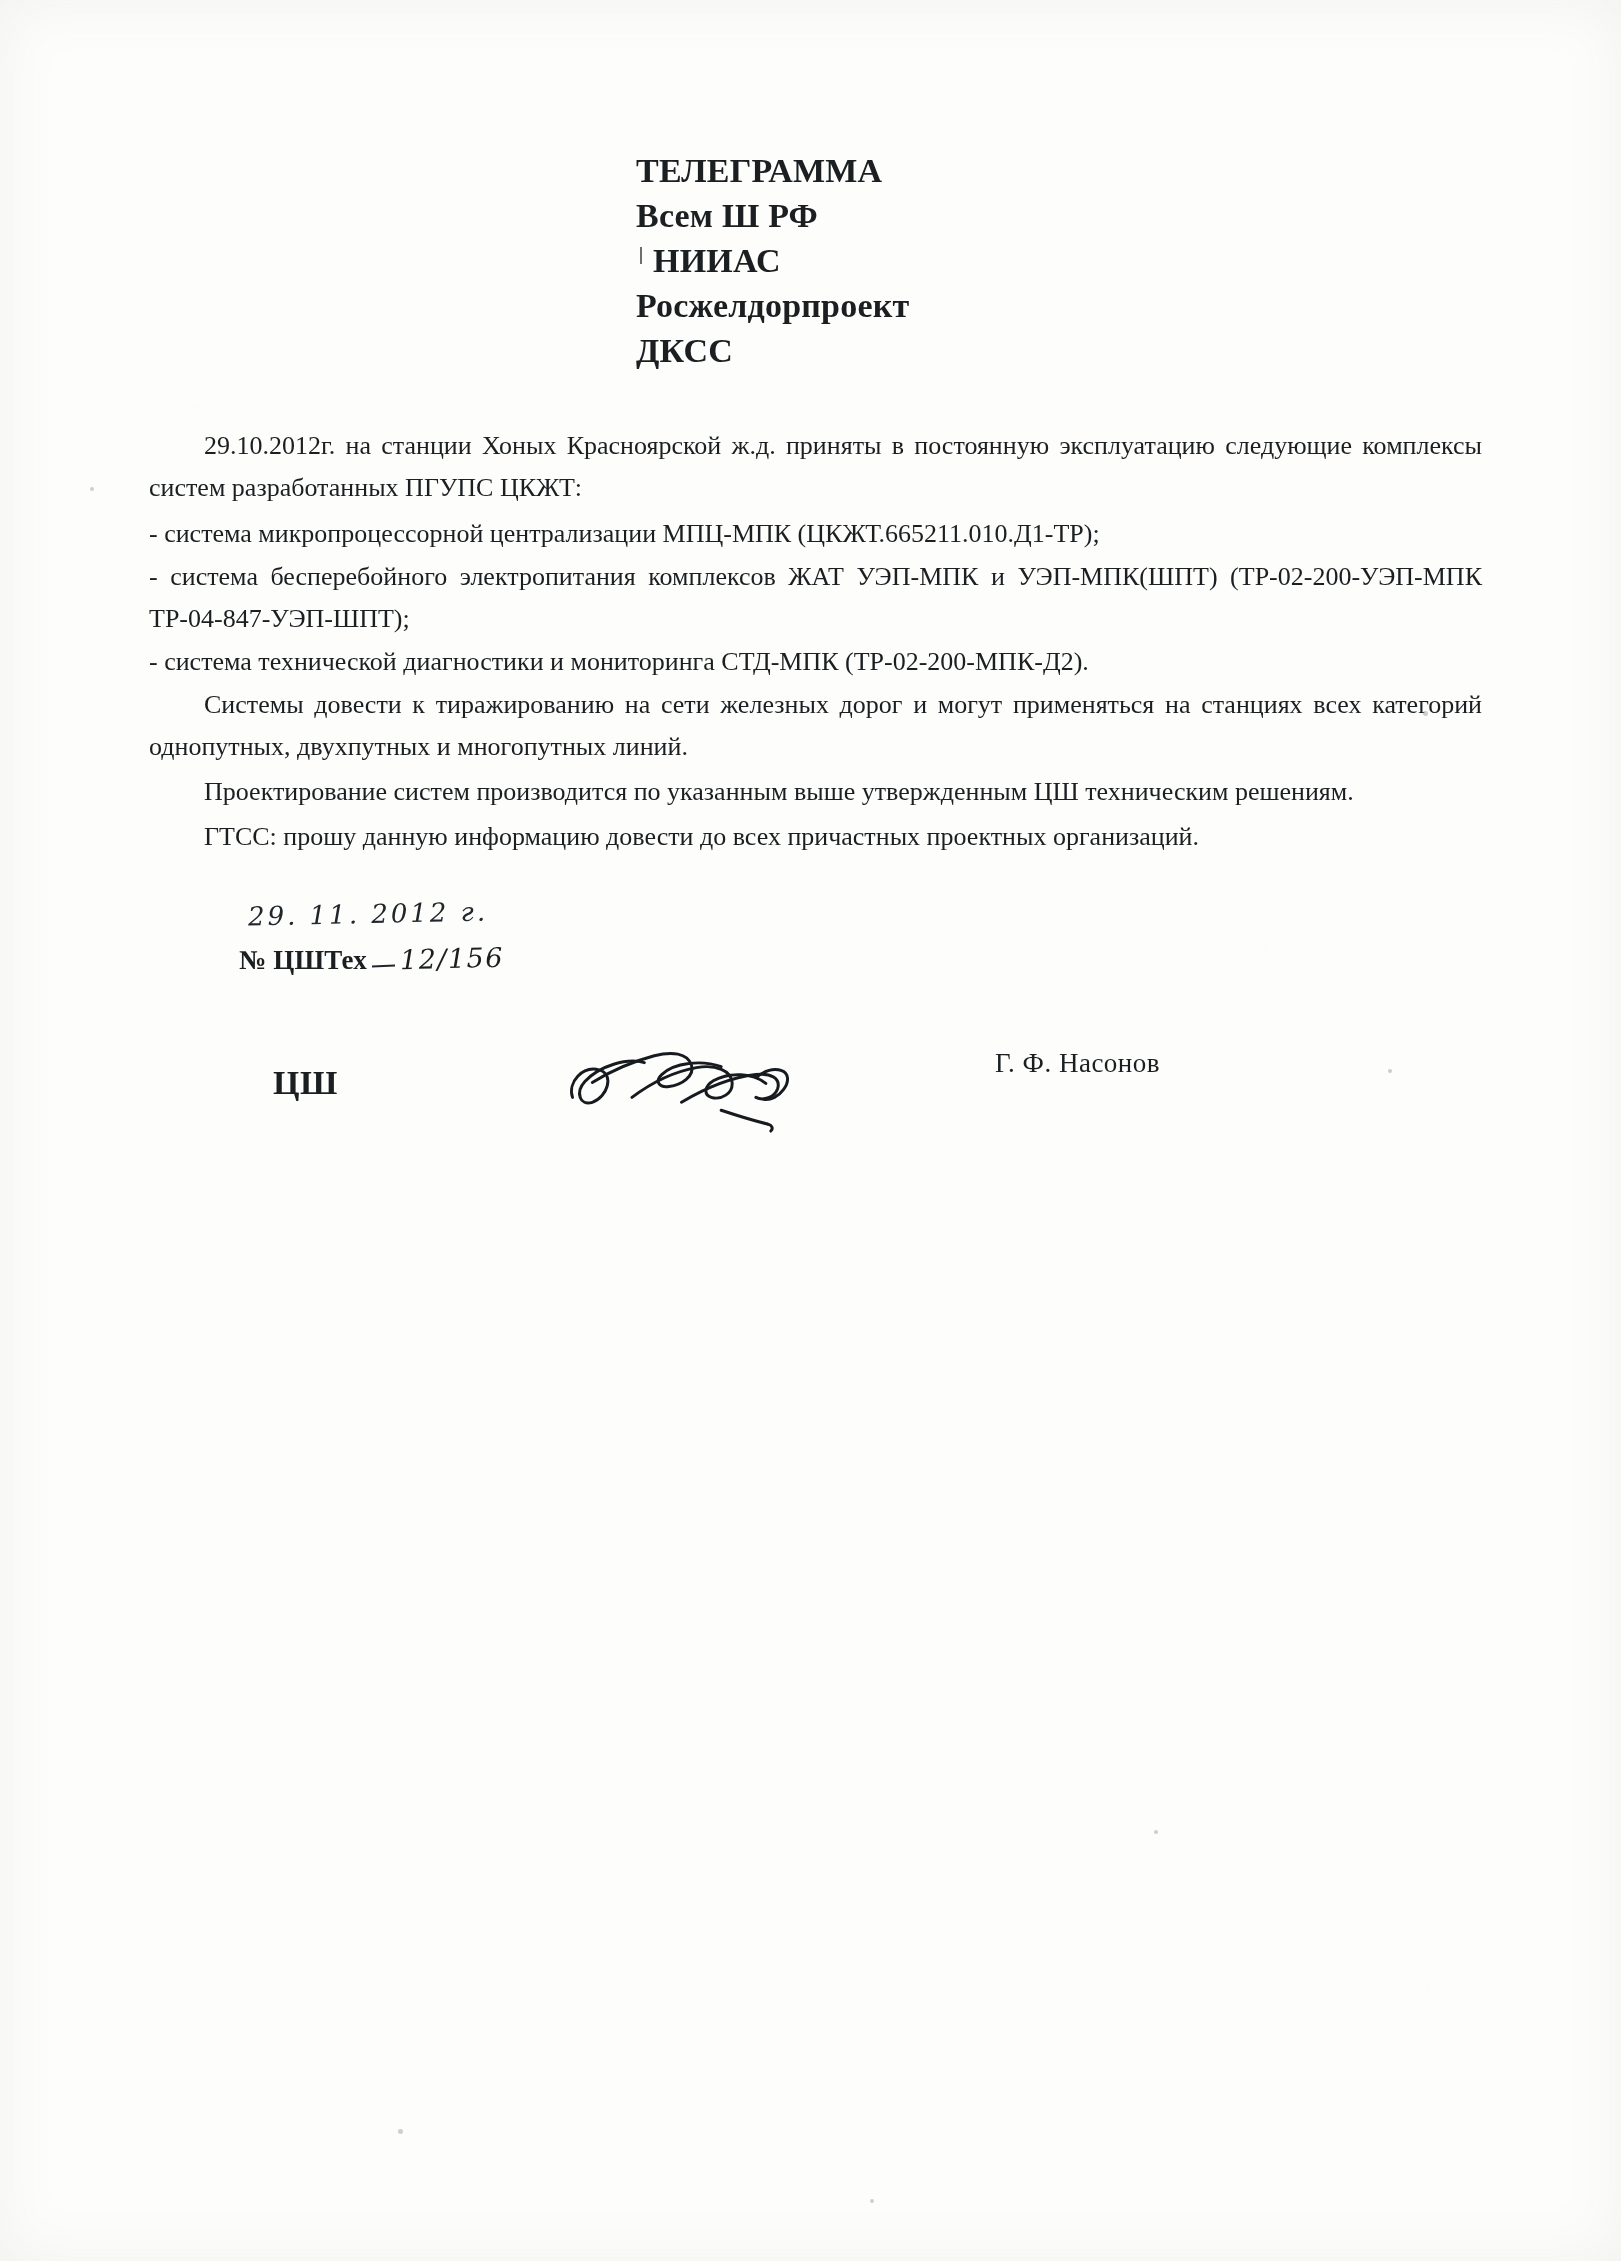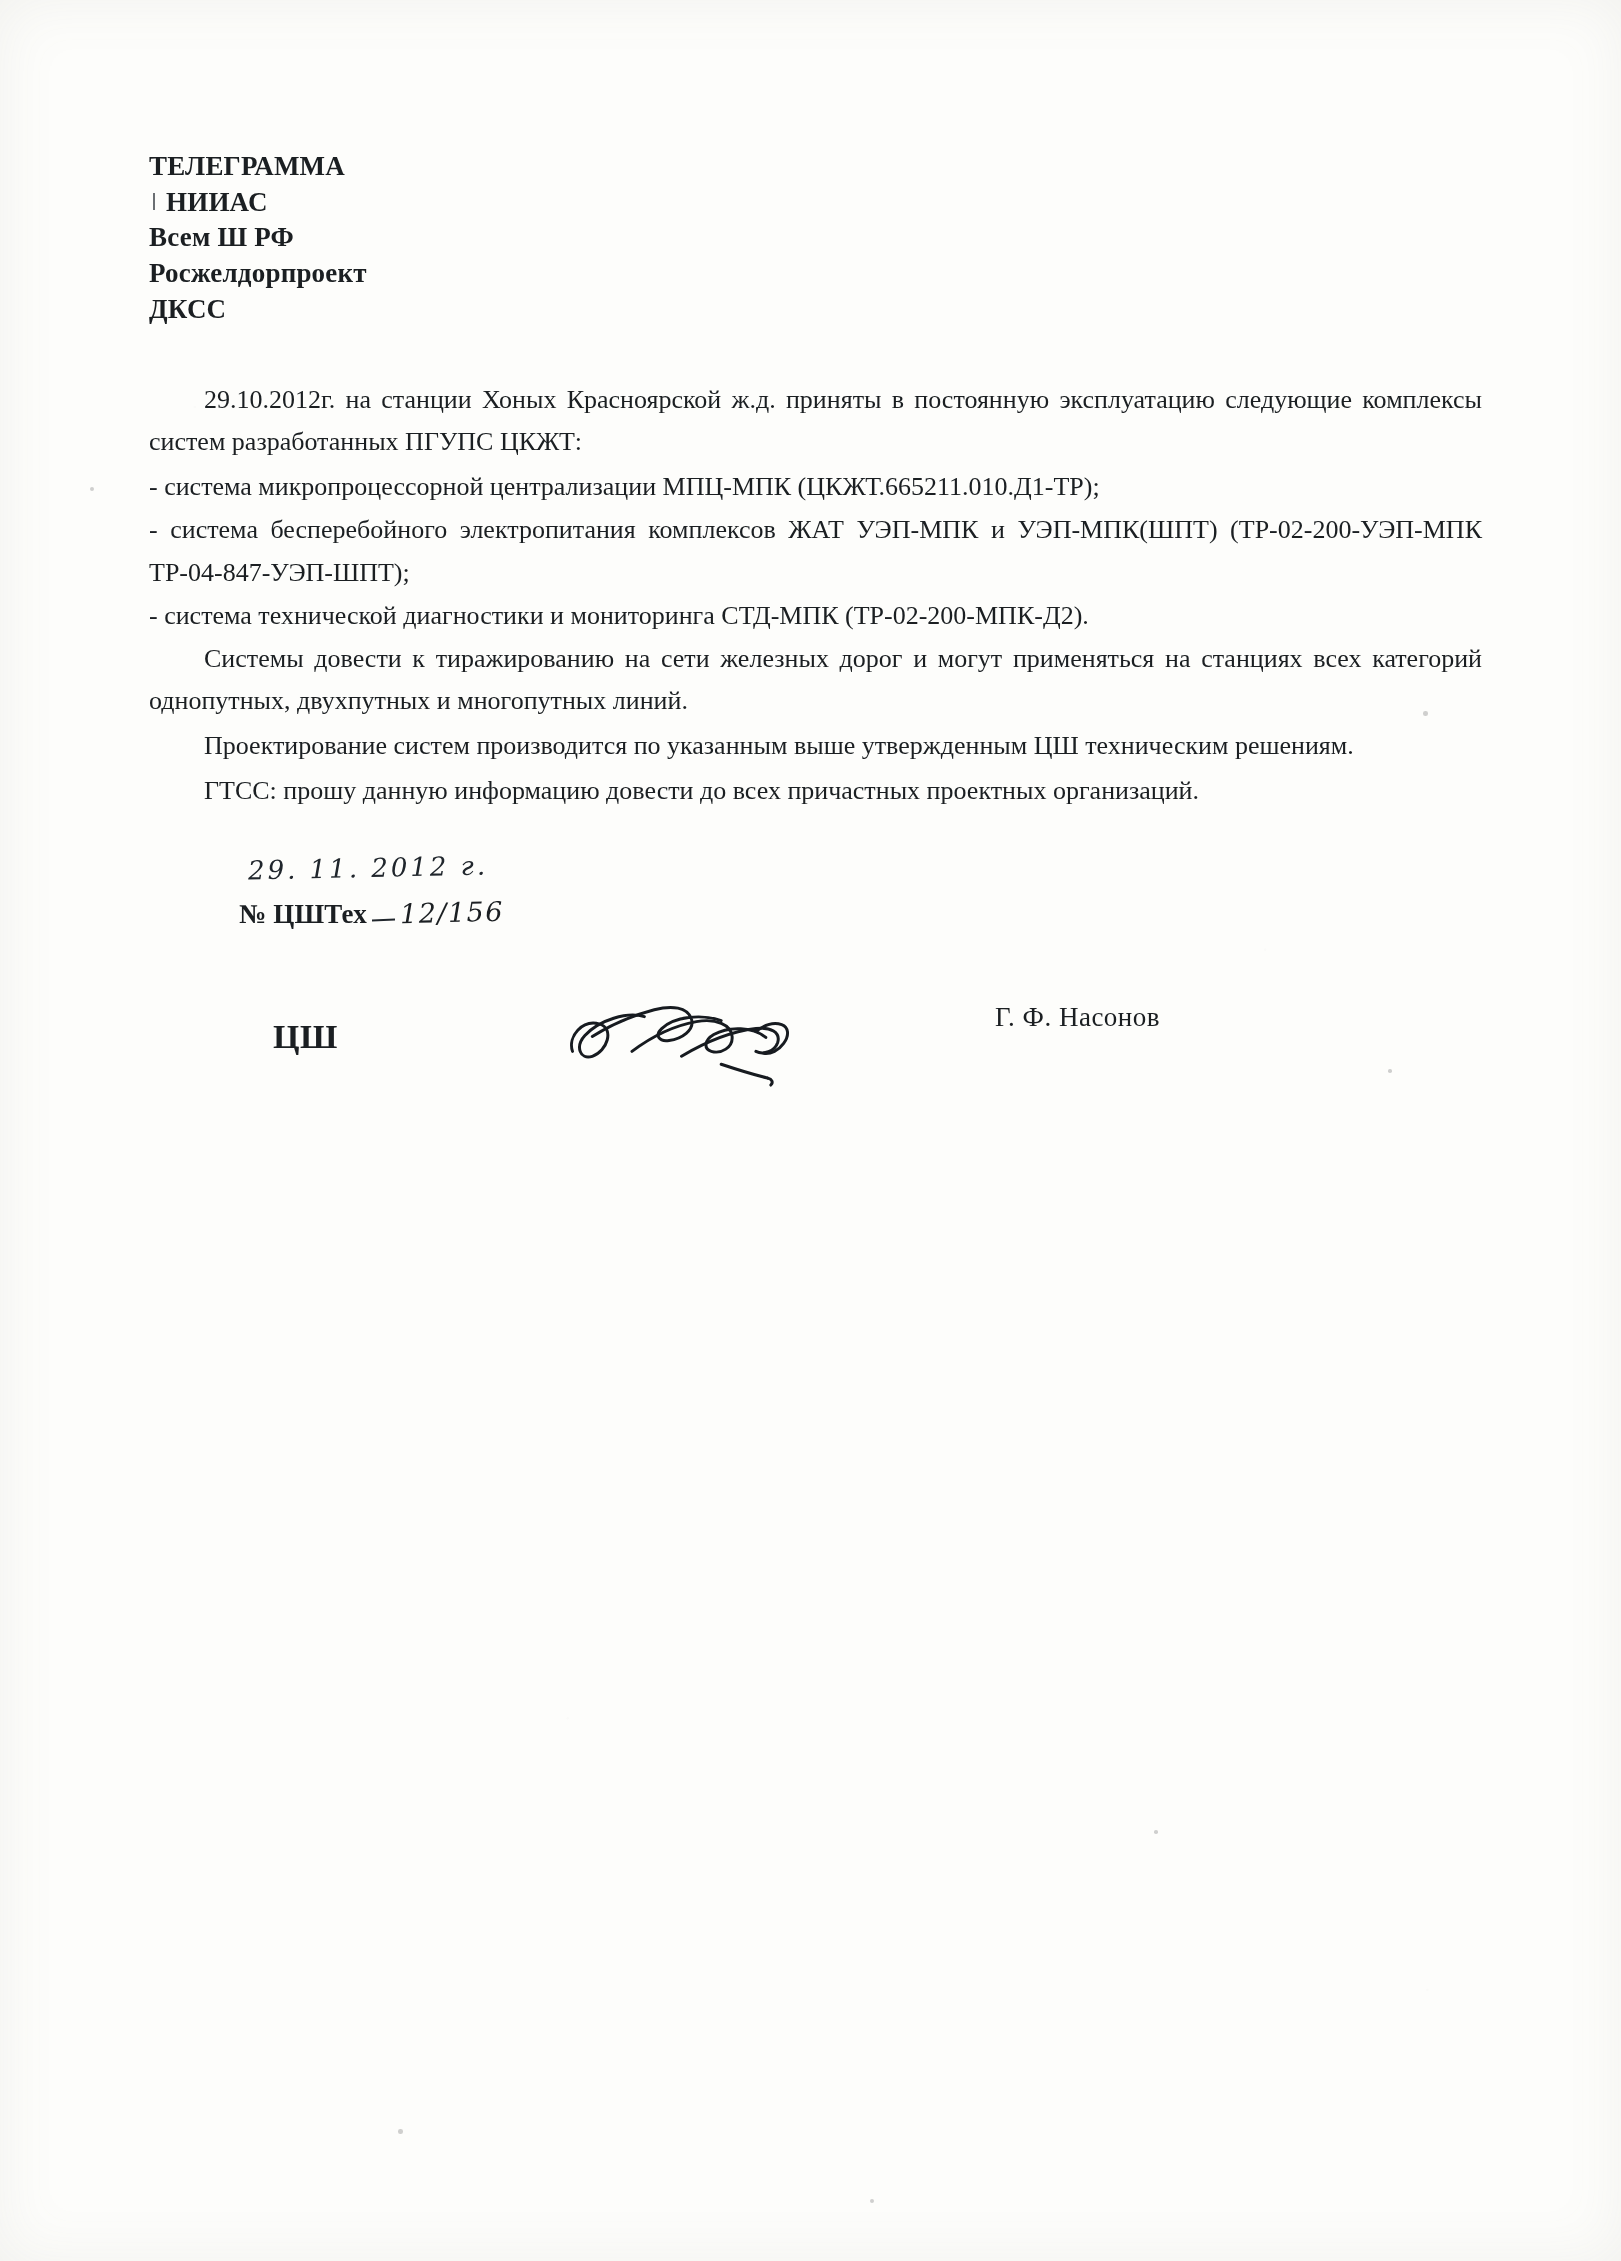--- a/index.html
+++ b/index.html
@@ -35,22 +35,23 @@
 
   .content {
     position: absolute;
     left: 149px;
     top: 149px;
     width: 1333px;
   }
 
   
   .header-block {
+    margin-left: 487px;
     font-weight: bold;
-    font-size: 27px;
+    font-size: 34px;
     line-height: 1.32;
     letter-spacing: 0.2px;
   }
   .header-line {
     white-space: pre;
   }
   .header-line.indented {
     padding-left: 17px;
     position: relative;
   }
@@ -180,22 +181,22 @@
   <div class="speck" style="left:1423px; top:711px; width:4.5px;  height:4.5px;"></div>
   <div class="speck" style="left:1388px; top:1069px; width:3.5px;  height:3.5px;"></div>
   <div class="speck" style="left:398px;  top:2129px; width:4.5px;  height:4.5px;"></div>
   <div class="speck" style="left:870px; top:2199px; width:4px;  height:4px;"></div>
   <div class="speck" style="left:1154px; top:1830px; width:3.5px;  height:3.5px;"></div>
 
   <div class="content">
 
     <div class="header-block">
       <div class="header-line">ТЕЛЕГРАММА</div>
+      <div class="header-line">Всем Ш РФ</div>
       <div class="header-line indented">НИИАС</div>
-      <div class="header-line">Всем Ш РФ</div>
       <div class="header-line">Росжелдорпроект</div>
       <div class="header-line">ДКСС</div>
     </div>
 
     <div class="body-block">
       <p class="para indent">29.10.2012г.  на станции Хоных Красноярской ж.д. приняты в постоянную эксплуатацию следующие комплексы систем разработанных ПГУПС ЦКЖТ:</p>
       <p class="para tight">-       система       микропроцессорной       централизации       МПЦ-МПК (ЦКЖТ.665211.010.Д1-ТР);</p>
       <p class="para tight">- система бесперебойного электропитания комплексов ЖАТ УЭП-МПК и УЭП-МПК(ШПТ) (ТР-02-200-УЭП-МПК ТР-04-847-УЭП-ШПТ);</p>
       <p class="para tight">- система технической диагностики и мониторинга СТД-МПК (ТР-02-200-МПК-Д2).</p>
       <p class="para indent">Системы довести к тиражированию на сети железных дорог и  могут применяться на   станциях всех категорий однопутных, двухпутных и многопутных линий.</p>

